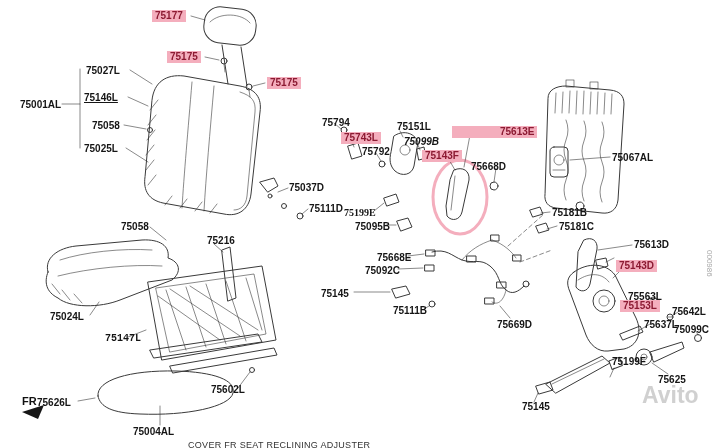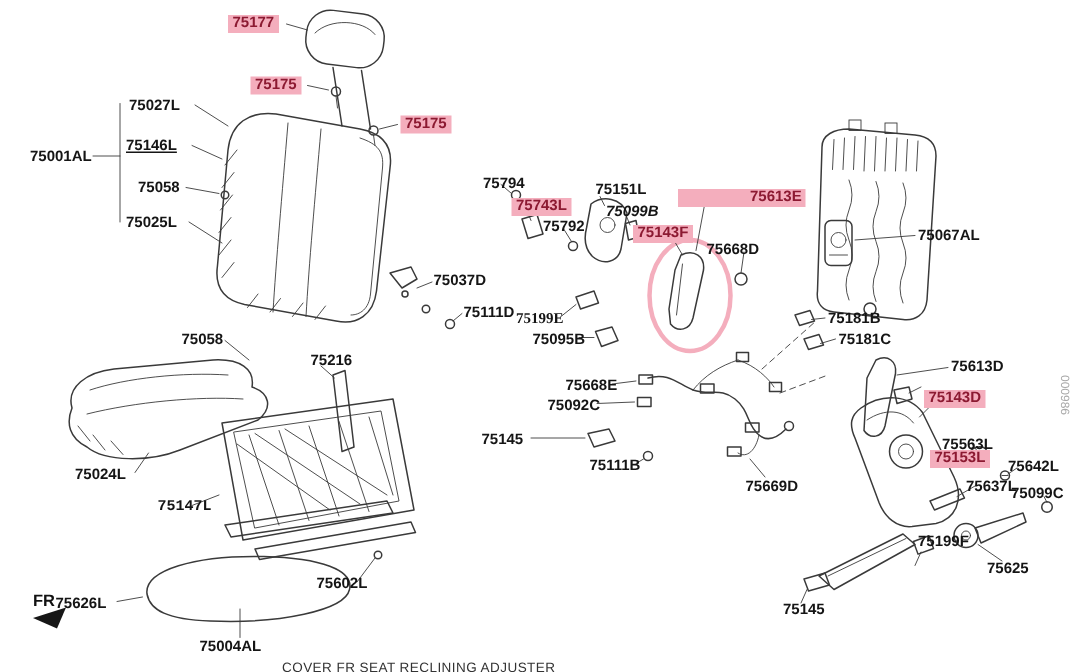--- a/index.html
+++ b/index.html
@@ -295,14 +295,15 @@
       <div class="part-label" style="left: 644px; top: 319px;">75637L</div>
       <div class="part-label" style="left: 672px; top: 306px;">75642L</div>
       <div class="part-label" style="left: 674px; top: 324px;">75099C</div>
       <div class="part-label" style="left: 596px; top: 356px; margin-left: 16px;">75199F</div>
       <div class="part-label" style="left: 658px; top: 374px;">75625</div>
       <div class="part-label" style="left: 522px; top: 401px;">75145</div>
     </div>
 
   <div class="fr-marker">FR</div>
   <div class="footer-title">COVER FR SEAT RECLINING ADJUSTER</div>
+  <div class="watermark">Avito</div>
   <div class="doc-code">000986</div>
 </div>
 
 </body></html>

